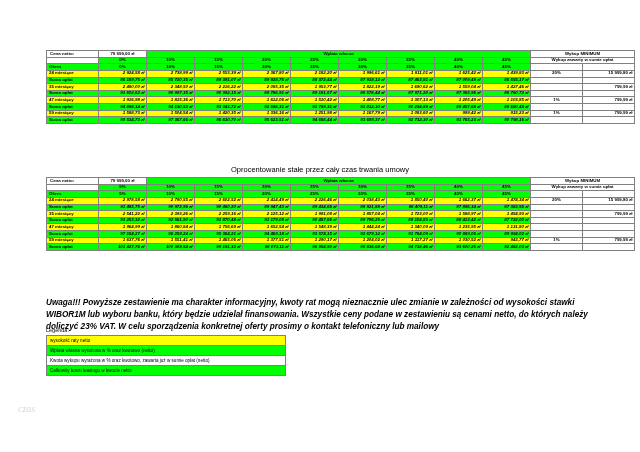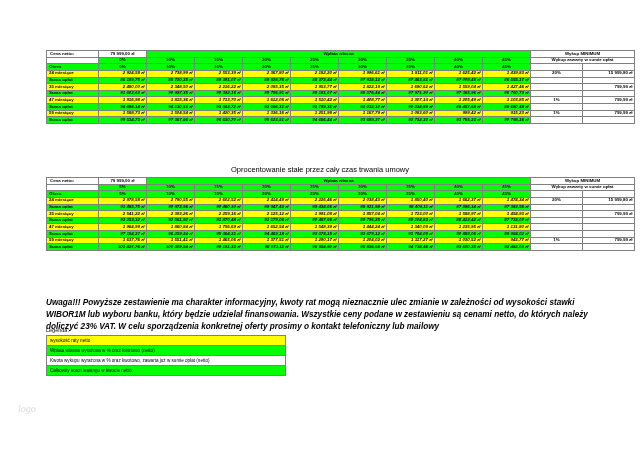--- a/index.html
+++ b/index.html
@@ -499,15 +499,15 @@
   <div id="legend">
     <div class="legend-title">Legenda:</div>
     <div id="legend-rows">
         <div class="legend-row" style="background: rgb(255, 255, 0);">wysokość raty netto</div>
         <div class="legend-row" style="background: rgb(0, 255, 0);">Wpłata własna wyrażona w % oraz kwotowo (netto)</div>
         <div class="legend-row" style="background: rgb(255, 255, 255);">Kwota wykupu wyrażona w % oraz kwotowo, zawarta już w sumie opłat (netto)</div>
         <div class="legend-row" style="background: rgb(0, 255, 0);">Całkowity koszt leasingu w kwocie netto</div>
       </div>
   </div>
 
-  <div id="watermark">logo</div>
+  <div id="watermark">czas</div>
 
 </div>
 
 </body></html>

